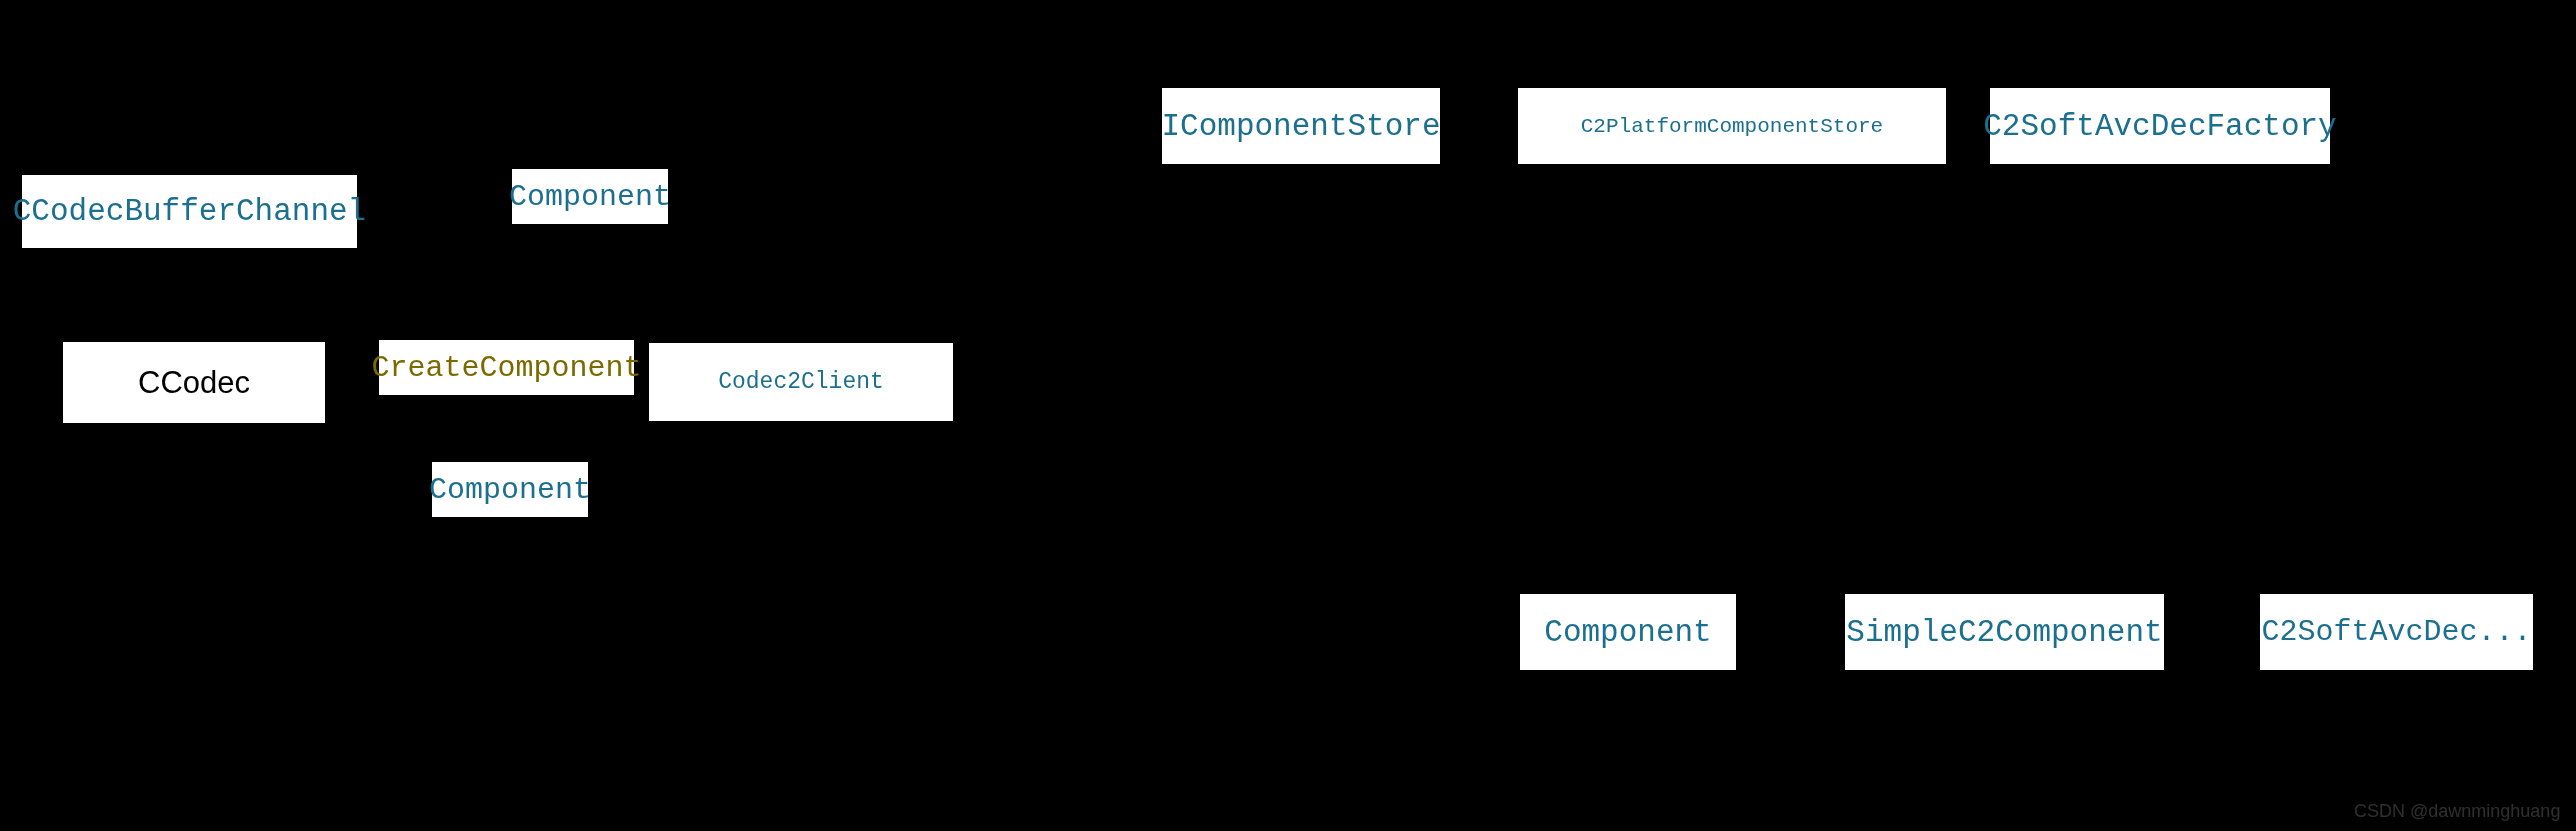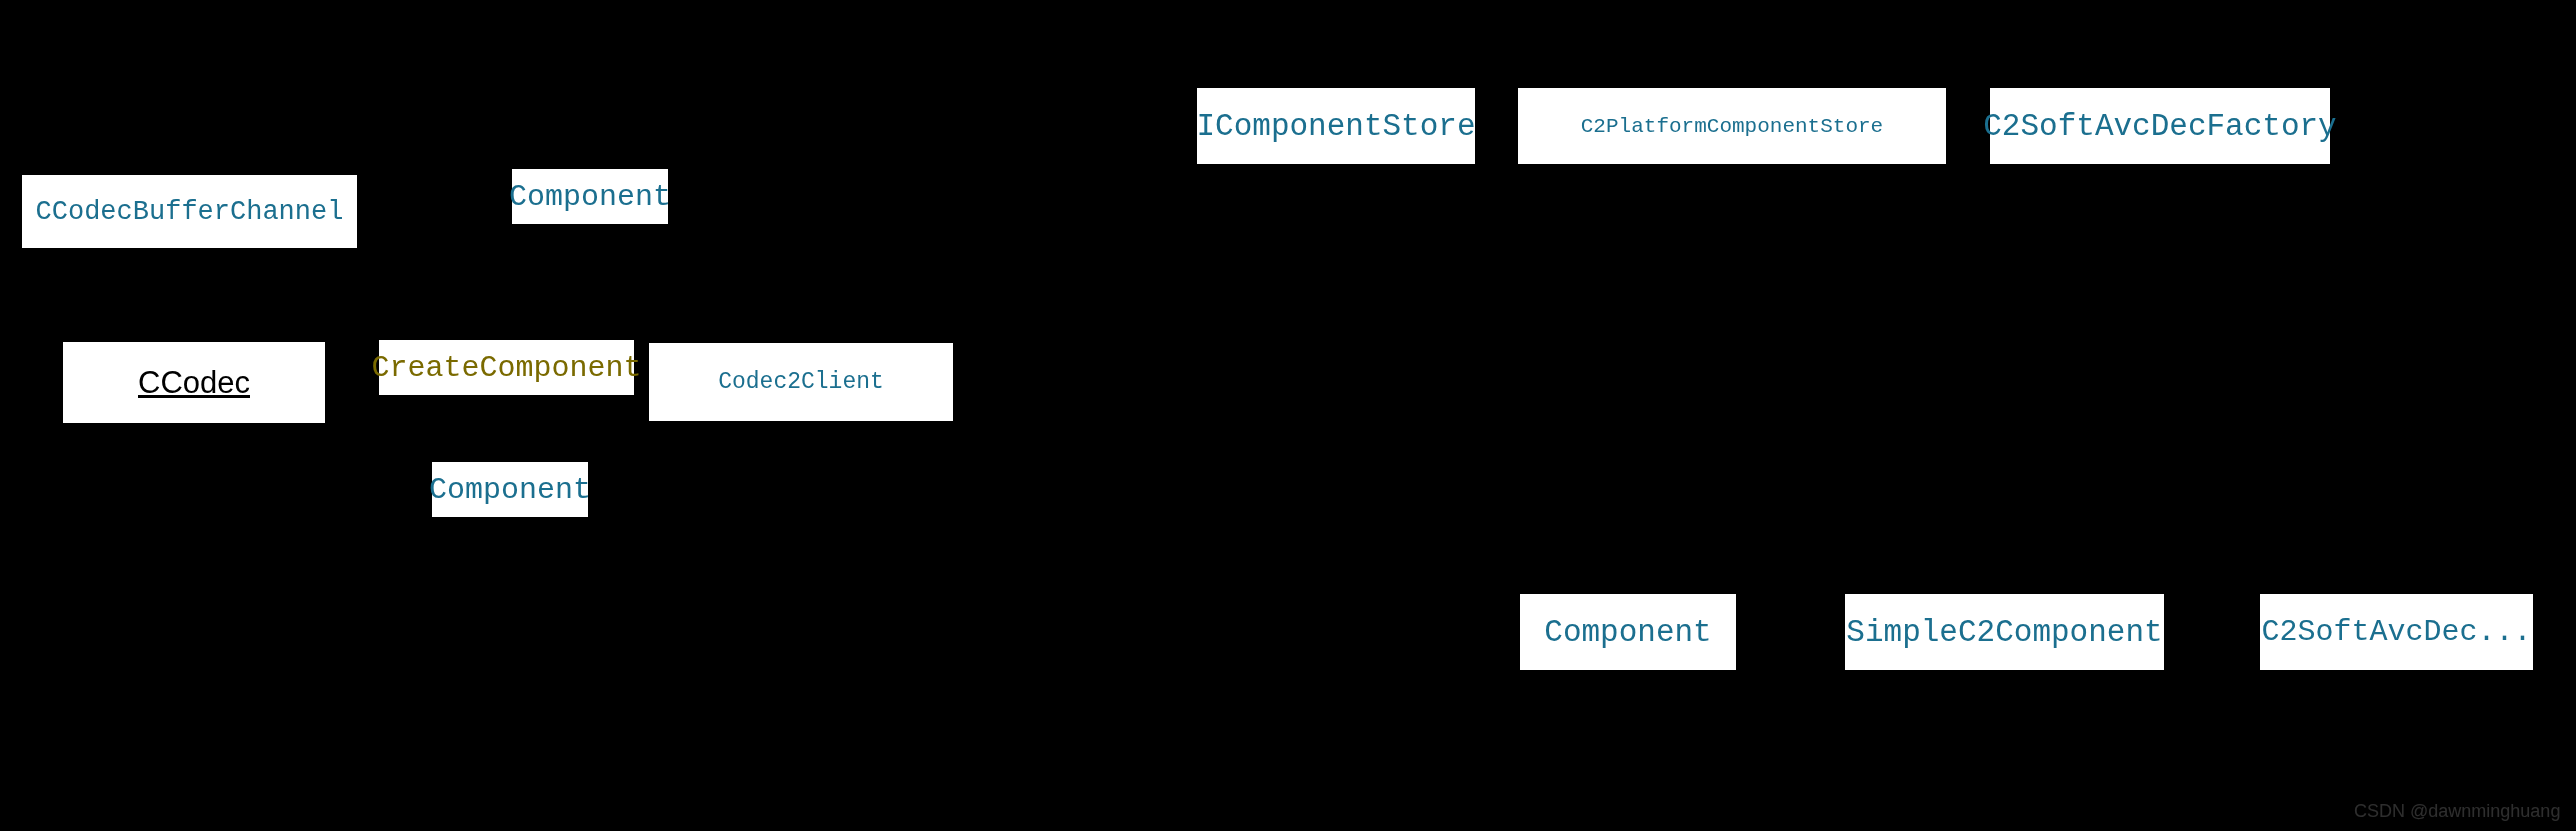--- a/index.html
+++ b/index.html
@@ -22,45 +22,45 @@
     border: 1.6px solid #000;
     text-align: center;
     white-space: nowrap;
     box-sizing: border-box;
     display: flex;
     align-items: center;
     justify-content: center;
   }
   .txt-teal { color: #1B6F8F; }
   .txt-olive { color: #7A6A00; }
-  .txt-black { color: #000; text-decoration: underline; }
+  .txt-black { color: #000; }
   .watermark {
     position: absolute;
     color: rgba(255,255,255,0.18);
     font-family: Arial, sans-serif;
   }
 </style>
 </head>
 <body>
 
 <div class="canvas">
 
-  <div class="node txt-teal" style="left:21px; top:174px; width:337px; height:75px; font-size:27px;">CCodecBufferChannel</div>
+  <div class="node txt-teal" style="left:21px; top:174px; width:337px; height:75px; font-size:31px;">CCodecBufferChannel</div>
 
   <div class="node txt-teal" style="left:511px; top:168px; width:158px; height:57px; font-size:30px;">Component</div>
 
   <div class="node txt-black" style="left:62px; top:341px; width:264px; height:83px; font-size:31px; font-family:Arial,Helvetica,sans-serif;">CCodec</div>
 
   <div class="node txt-olive" style="left:378px; top:339px; width:257px; height:57px; font-size:30px;">CreateComponent</div>
 
   <div class="node txt-teal" style="left:648px; top:342px; width:306px; height:80px; font-size:23px;">Codec2Client</div>
 
   <div class="node txt-teal" style="left:431px; top:461px; width:158px; height:57px; font-size:30px;">Component</div>
 
-  <div class="node txt-teal" style="left:1161px; top:87px; width:280px; height:78px; font-size:31px;margin-left:35px;">IComponentStore</div>
+  <div class="node txt-teal" style="left:1161px; top:87px; width:280px; height:78px; font-size:31px;">IComponentStore</div>
 
   <div class="node txt-teal" style="left:1517px; top:87px; width:430px; height:78px; font-size:21px;">C2PlatformComponentStore</div>
 
   <div class="node txt-teal" style="left:1989px; top:87px; width:342px; height:78px; font-size:31px;">C2SoftAvcDecFactory</div>
 
 
   <div class="node txt-teal" style="left:1519px; top:593px; width:218px; height:78px; font-size:31px;">Component</div>
 
   <div class="node txt-teal" style="left:1844px; top:593px; width:321px; height:78px; font-size:31px;">SimpleC2Component</div>
 

